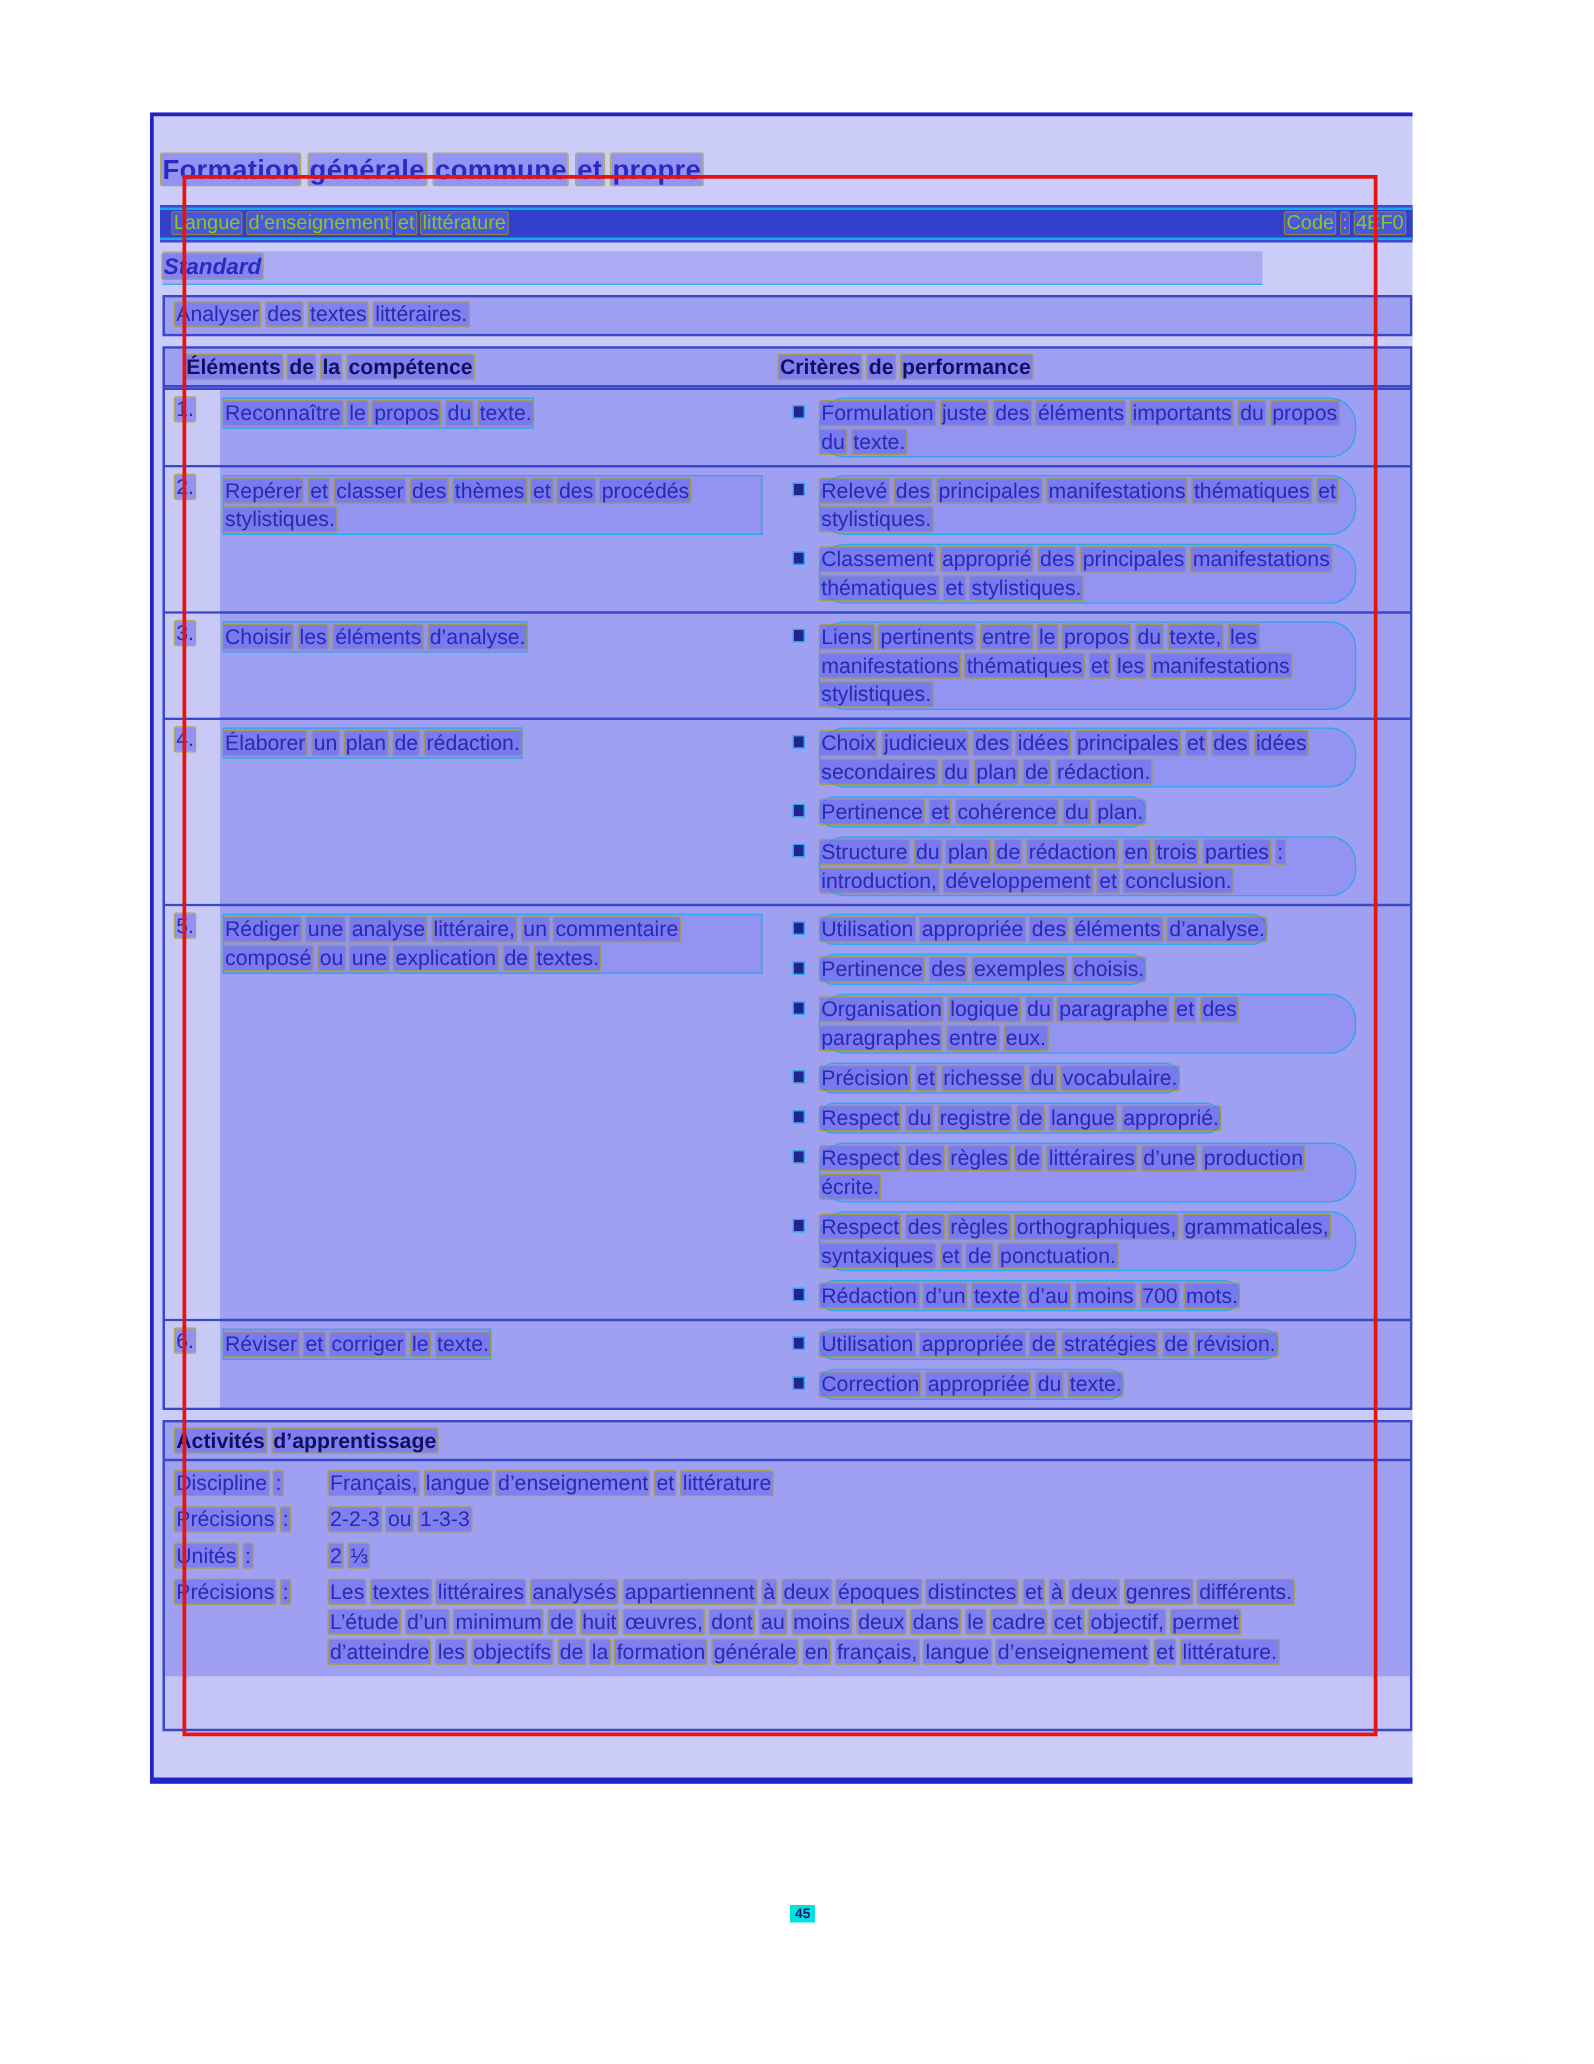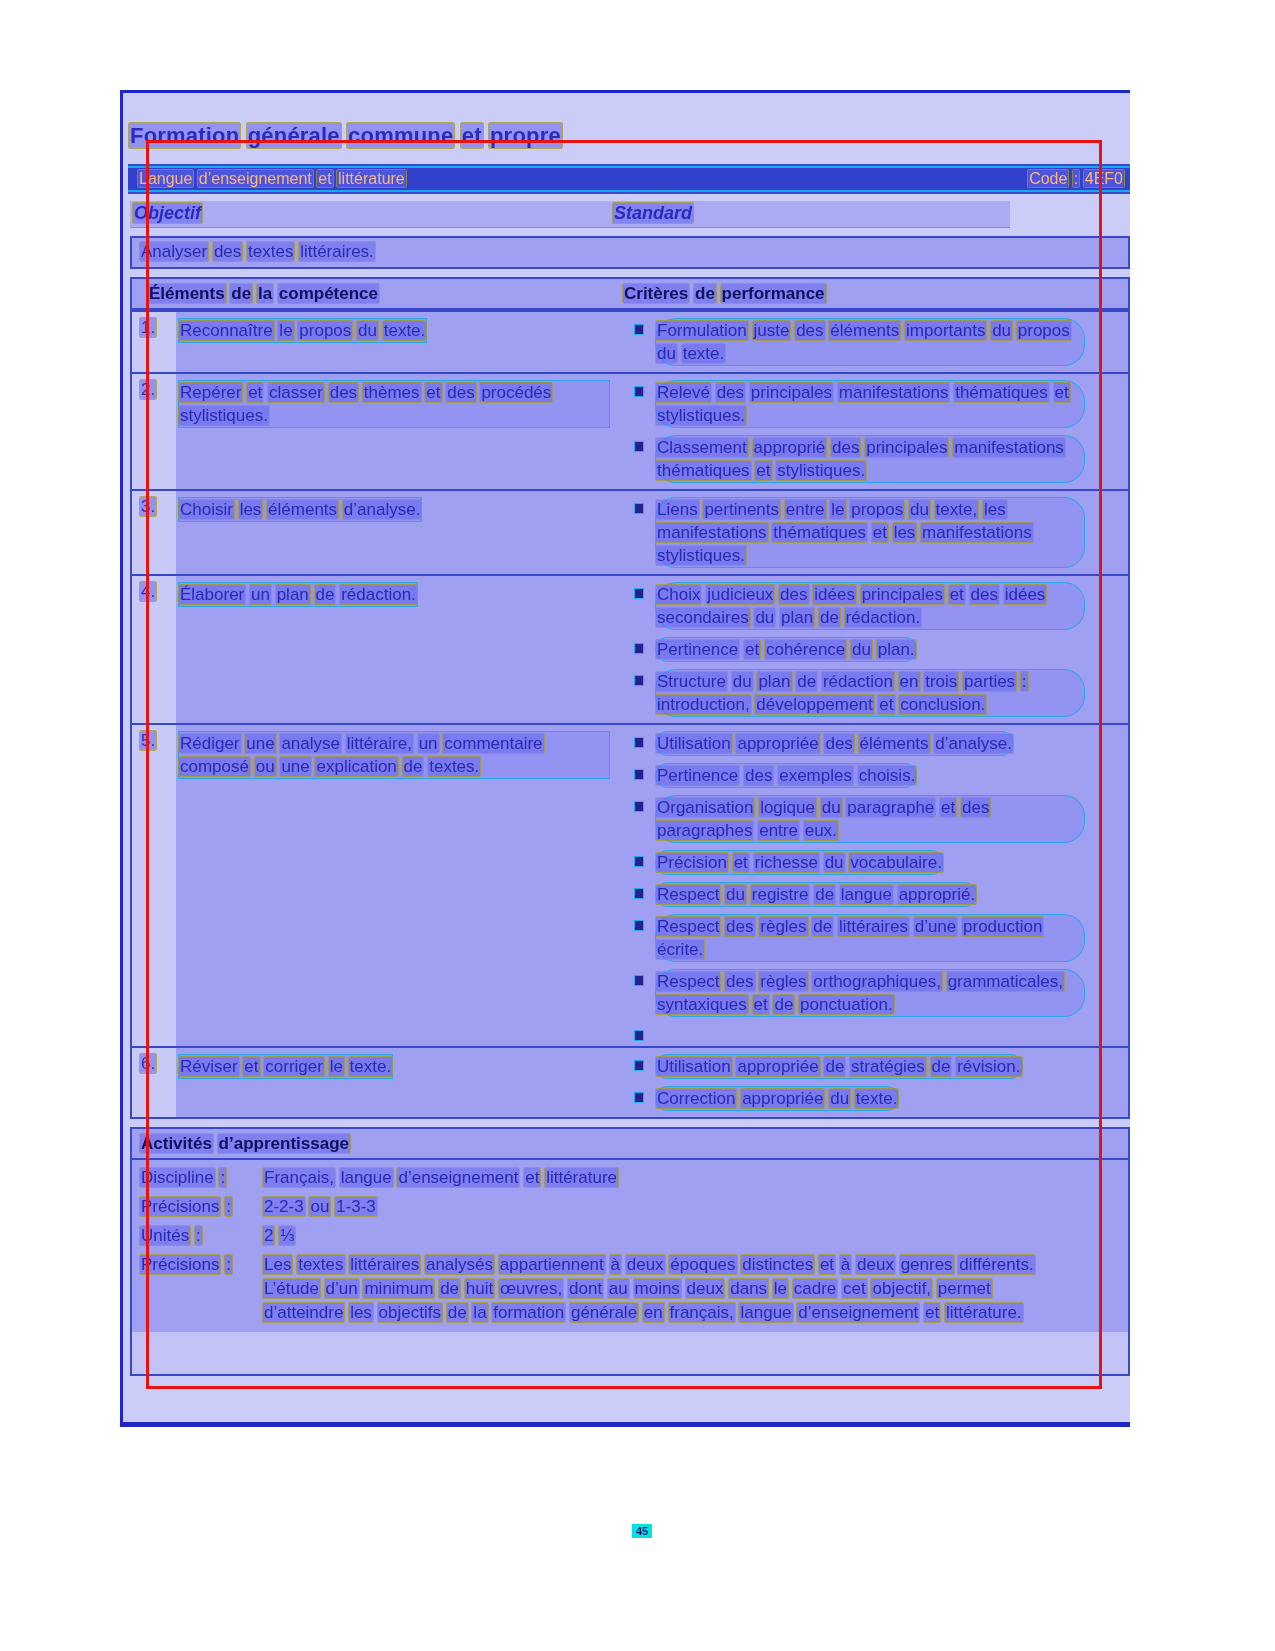--- a/index.html
+++ b/index.html
@@ -28,21 +28,21 @@
     margin:30px 0 0 6px; font-size:22px; font-weight:bold; color:#2a2ac0;
     letter-spacing:0.2px;
   }
   .darkbar {
     margin:15px 5px 0 5px; height:30px; background:#3a49d0;
     display:flex; align-items:center;
   }
   .darkbar-inner {
     flex:1; height:22px; border-top:2px solid #18a8ee; border-bottom:2px solid #18a8ee;
     background:#3240cc; display:flex; align-items:center; justify-content:space-between;
-    padding:0 8px 0 10px; color:#fdba74; font-size:16px;
+    padding:0 8px 0 10px; color:#84cc16; font-size:16px;
   }
   .objstd {
     margin:6px 0 0 7px; height:28px; display:flex; align-items:center;
   }
   .objstd-band {
     display:flex; width:880px; border-bottom:1px solid rgba(30,168,236,0.8);
     background:rgba(108,108,238,0.35); align-items:center; height:26px;
   }
   .objstd-band .obj { width:480px; padding-left:3px; }
   .objstd-band .obj, .objstd-band .std {
@@ -106,21 +106,20 @@
 
     <div class="darkbar">
       <div class="darkbar-inner">
         <span class="hl-words"><span class="w">Langue</span> <span class="w">d’enseignement</span> <span class="w">et</span> <span class="w">littérature</span></span>
         <span class="hl-words"><span class="w">Code</span> <span class="w">:</span> <span class="w">4EF0</span></span>
       </div>
     </div>
 
     <div class="objstd">
       <div class="objstd-band">
-        <span class="obj hl-words"><span class="w">Objectif</span></span>
         <span class="std hl-words"><span class="w">Standard</span></span>
       </div>
     </div>
 
     <section class="box">
       <div class="box-row">
         <span class="hl-words"><span class="w">Analyser</span> <span class="w">des</span> <span class="w">textes</span> <span class="w">littéraires.</span></span>
       </div>
     </section>
 
@@ -223,20 +222,21 @@
           <div class="crit">
               <span class="bullet"></span>
               <p class="linebox hl-words"><span class="w">Respect</span> <span class="w">des</span> <span class="w">règles</span> <span class="w">de</span> <span class="w">littéraires</span> <span class="w">d’une</span> <span class="w">production</span> <span class="w">écrite.</span></p>
             </div>
           <div class="crit">
               <span class="bullet"></span>
               <p class="linebox hl-words"><span class="w">Respect</span> <span class="w">des</span> <span class="w">règles</span> <span class="w">orthographiques,</span> <span class="w">grammaticales,</span> <span class="w">syntaxiques</span> <span class="w">et</span> <span class="w">de</span> <span class="w">ponctuation.</span></p>
             </div>
           <div class="crit">
               <span class="bullet"></span>
+              <p class="linebox hl-words"><span class="w">Rédaction</span> <span class="w">d’un</span> <span class="w">texte</span> <span class="w">d’au</span> <span class="w">moins</span> <span class="w">700</span> <span class="w">mots.</span></p>
             </div>
         </div>
       </div>
 
       <div class="trow r6">
         <div class="numcol"><span class="hl-words"><span class="w">6.</span></span></div>
         <div class="elcell">
           <p class="linebox hl-words"><span class="w">Réviser</span> <span class="w">et</span> <span class="w">corriger</span> <span class="w">le</span> <span class="w">texte.</span></p>
         </div>
         <div class="crcell">

